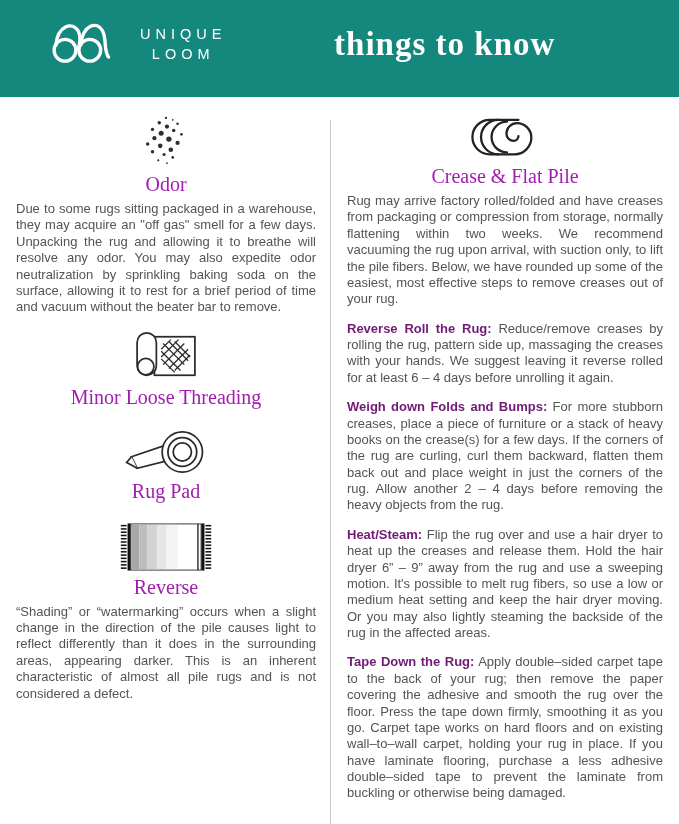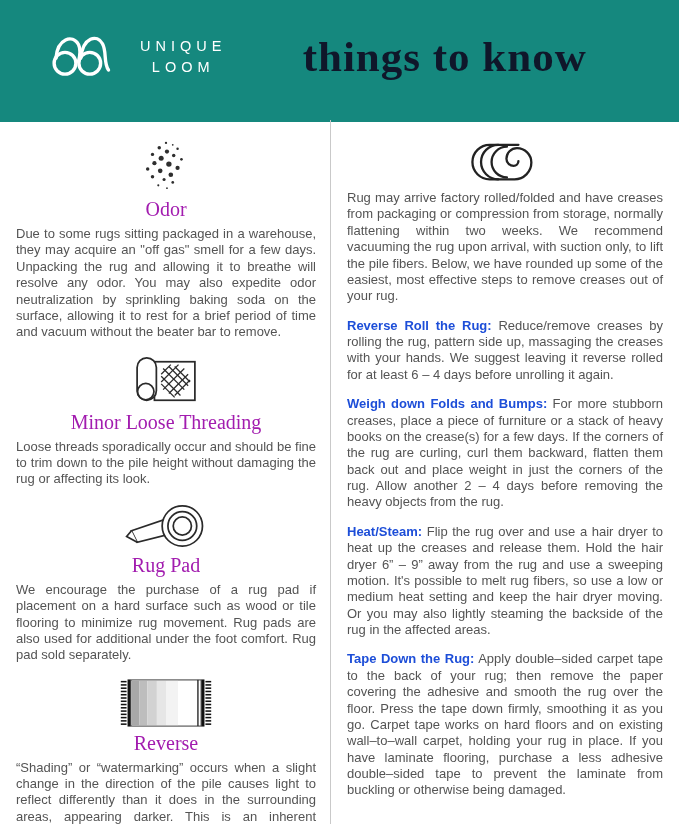--- a/index.html
+++ b/index.html
@@ -4,33 +4,33 @@
 <style>
   html,body{margin:0;padding:0;}
   body{
     width:679px;height:824px;
     background:#ffffff;
     font-family:"Liberation Sans",sans-serif;
     overflow:hidden;position:relative;
   }
   
   .header{
-    height:122px;background:#15887e;
+    height:97px;background:#15887e;
     display:flex;align-items:center;
     padding:0 26px 9px 50px;box-sizing:border-box;
   }
   .logo{display:flex;align-items:center;gap:12px;flex:0 0 auto;}
   .brand{
     color:#fff;font-size:14.5px;letter-spacing:5px;
     line-height:1.4;text-align:center;font-weight:400;
   }
   .title{
-    flex:1;text-align:center;color:#0f172a;
+    flex:1;text-align:center;color:#ffffff;
     font-family:"Liberation Serif",serif;
-    font-size:43px;font-weight:700;letter-spacing:1px;
+    font-size:33px;font-weight:700;letter-spacing:1px;
     padding-left:10px;white-space:nowrap;
   }
   
   .content{
     display:flex;box-sizing:border-box;
     padding:10px 16px 0 16px;
   }
   .v-divider{
     position:absolute;left:330px;top:120px;bottom:0;
     width:1px;background:#c9c9c9;
@@ -46,21 +46,21 @@
   .section-heading{
     font-family:"Liberation Serif",serif;
     color:#a21caf;font-size:20px;font-weight:400;
     margin:2px 0 5px 0;
   }
   .body-text{
     text-align:justify;color:#545454;
     font-size:13px;line-height:1.26;margin:0;
   }
   .tip{margin-top:13px;}
-  .tip .lead{color:#1d4ed8;font-weight:700;}
+  .tip .lead{color:#701a75;font-weight:700;}
   .sec-gap{height:6px;}
 </style>
 </head>
 <body>
 
 <div class="header">
   <div class="logo">
     <span>
       <svg width="78" height="52" viewBox="0 0 104 64" fill="none">
         <circle cx="20" cy="43" r="14.5" stroke="#ffffff" stroke-width="4.5"></circle>
@@ -127,36 +127,34 @@
               <path d="M40 40 L60 20"></path>
               <path d="M46 42 L62 26"></path>
             <path d="M32 28 L50 10"></path>
               <path d="M32 20 L42 10"></path>
           </g>
           <rect x="7" y="3" width="20" height="44" rx="10" fill="#ffffff" stroke-width="1.8"></rect>
           <circle cx="16" cy="38" r="8.5" fill="#ffffff" stroke-width="1.8"></circle>
         </svg>
       </div>
       <h2 class="section-heading">Minor Loose Threading</h2>
-      <p class="body-text">Loose threads sporadically occur and should be fine to trim down to the pile height without damaging the rug or affecting its look.</p>
     </div>
     <div class="sec-gap"></div>
 
     <div class="section">
       <div class="icon-wrap">
         <svg width="90" height="48" viewBox="0 0 92 50" fill="none" stroke="#2a2a2a">
           <path d="M10 30 L48 17 L52 33 L16 42 Z" fill="#ffffff" stroke-width="1.8"></path>
           <path d="M10 30 L5 36 L16 42" fill="#ffffff" stroke-width="1.8"></path>
           <circle cx="63" cy="25" r="21" fill="#ffffff" stroke-width="1.8"></circle>
           <circle cx="63" cy="25" r="15" fill="#ffffff" stroke-width="1.8"></circle>
           <circle cx="63" cy="25" r="9.5" fill="#ffffff" stroke-width="1.8"></circle>
         </svg>
       </div>
       <h2 class="section-heading">Rug Pad</h2>
-      <p class="body-text">We encourage the purchase of a rug pad if placement on a hard surface such as wood or tile flooring to minimize rug movement. Rug pads are also used for additional under the foot comfort. Rug pad sold separately.</p>
     </div>
     <div class="sec-gap"></div>
 
     <div class="section">
       <div class="icon-wrap">
         <svg width="92" height="50" viewBox="0 0 94 52">
           <g fill="#111111">
             <rect x="0" y="3" width="6" height="1.6"></rect>
               <rect x="0" y="6.4" width="6" height="1.6"></rect>
             <rect x="0" y="9.8" width="6" height="1.6"></rect>
@@ -205,20 +203,21 @@
   <div class="col-right">
 
     <div class="section">
       <div class="icon-wrap">
         <svg width="78" height="46" viewBox="0 0 80 48" fill="none" stroke="#222222" stroke-width="2.4" stroke-linecap="round">
           <path d="M54 5 L24 5 A18 18 0 0 0 24 41 L50 41 A17.5 17.5 0 0 0 67.5 23.5 A15 15 0 0 0 52.5 8.5 A11 11 0 0 0 41.5 19.5 A7.5 7.5 0 0 0 49 27 A5 5 0 0 0 54 22"></path>
           <path d="M33 5 A18 18 0 0 0 33 41"></path>
           <path d="M42 7 A16 16 0 0 0 42 39"></path>
         </svg>
       </div>
+      <h2 class="section-heading">Crease &amp; Flat Pile</h2>
       <p class="body-text">Rug may arrive factory rolled/folded and have creases from packaging or compression from storage, normally flattening within two weeks. We recommend vacuuming the rug upon arrival, with suction only, to lift the pile fibers. Below, we have rounded up some of the easiest, most effective steps to remove creases out of your rug.</p>
     </div>
 
     <p class="body-text tip"><span class="lead">Reverse Roll the Rug:</span><span> Reduce/remove creases by rolling the rug, pattern side up, massaging the creases with your hands. We suggest leaving it reverse rolled for at least 6 – 4 days before unrolling it again.</span></p>
 
     <p class="body-text tip"><span class="lead">Weigh down Folds and Bumps:</span><span> For more stubborn creases, place a piece of furniture or a stack of heavy books on the crease(s) for a few days. If the corners of the rug are curling, curl them backward, flatten them back out and place weight in just the corners of the rug. Allow another 2 – 4 days before removing the heavy objects from the rug.</span></p>
 
     <p class="body-text tip"><span class="lead">Heat/Steam:</span><span> Flip the rug over and use a hair dryer to heat up the creases and release them. Hold the hair dryer 6” – 9” away from the rug and use a sweeping motion. It's possible to melt rug fibers, so use a low or medium heat setting and keep the hair dryer moving. Or you may also lightly steaming the backside of the rug in the affected areas.</span></p>
 
     <p class="body-text tip"><span class="lead">Tape Down the Rug:</span><span> Apply double–sided carpet tape to the back of your rug; then remove the paper covering the adhesive and smooth the rug over the floor. Press the tape down firmly, smoothing it as you go. Carpet tape works on hard floors and on existing wall–to–wall carpet, holding your rug in place. If you have laminate flooring, purchase a less adhesive double–sided tape to prevent the laminate from buckling or otherwise being damaged.</span></p>

